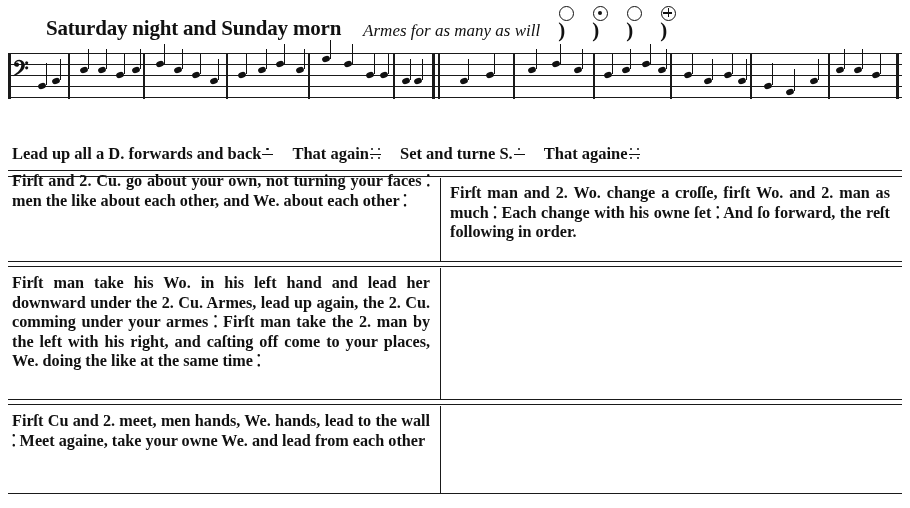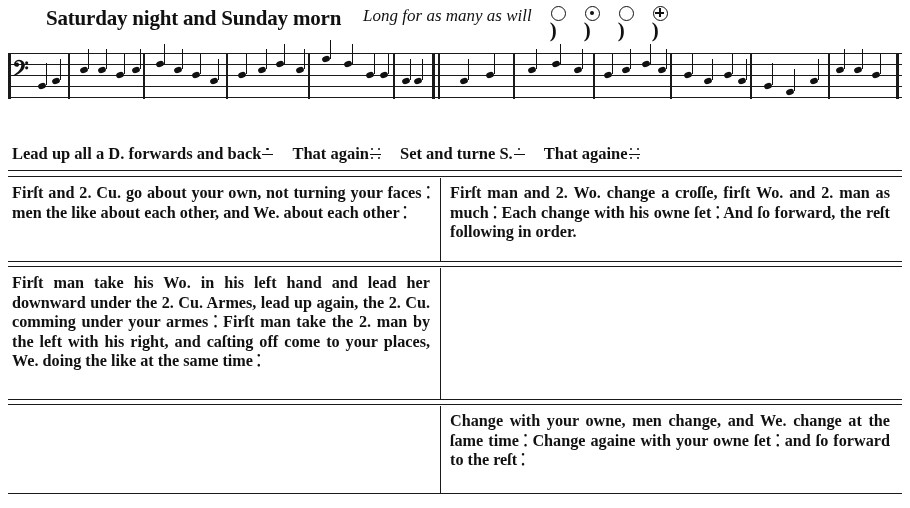--- a/index.html
+++ b/index.html
@@ -22,21 +22,21 @@
   }
   .page-number {
     text-align: center;
     font-size: 19px;
     letter-spacing: 0.5px;
     margin-top: 4px;
     font-family: "Liberation Serif", serif;
   }
   .title-row {
     display: flex;
-    align-items: flex-start;
+    align-items: flex-end;
     margin-top: 6px;
     padding-left: 46px;
   }
   .tune-title {
     font-size: 21px;
     font-weight: bold;
     font-family: "Liberation Serif", serif;
     letter-spacing: -0.2px;
     white-space: nowrap;
   }
@@ -247,21 +247,21 @@
   .cell.right { left: 450px; width: 440px; }
 </style>
 </head>
 <body>
 
 <div class="page">
 
 
   <div class="title-row">
     <div class="tune-title">Saturday night and Sunday morn</div>
-    <div class="tune-instruction">Long for as many as will</div>
+    <div class="tune-instruction">Armes for as many as will</div>
     <div class="time-sig-marks">
       <div class="tsig">
         <div class="ring"></div>
           <div class="hook">)</div>
       </div>
       <div class="tsig">
         <div class="ring dot"></div>
           <div class="hook">)</div>
       </div>
       <div class="tsig">
@@ -391,20 +391,20 @@
   <div class="rule" style="top:255px;"></div>
   <div class="rule" style="top:260px;"></div>
   <div class="rule" style="top:393px;"></div>
   <div class="rule" style="top:398px;"></div>
   <div class="rule" style="top:487px;"></div>
 
   <div class="vrule" style="top:172px; height:83px;"></div>
   <div class="vrule" style="top:262px; height:131px;"></div>
   <div class="vrule" style="top:400px; height:87px;"></div>
 
-  <div class="cell left" style="top:178px;">Firſt and 2. Cu. go about your own, not turning your faces ⁚ men the like about each other, and We. about each other ⁚</div>
+  <div class="cell left" style="top:166px;">Firſt and 2. Cu. go about your own, not turning your faces ⁚ men the like about each other, and We. about each other ⁚</div>
   <div class="cell right" style="top:178px;">Firſt man and 2. Wo. change a croſſe, firſt Wo. and 2. man as much ⁚ Each change with his owne ſet ⁚ And ſo forward, the reſt following in order.</div>
 
   <div class="cell left" style="top:268px;">Firſt man take his Wo. in his left hand and lead her downward under the 2. Cu. Armes, lead up again, the 2. Cu. comming under your armes ⁚ Firſt man take the 2. man by the left with his right, and caſting off come to your places, We. doing the like at the same time ⁚</div>
 
-  <div class="cell right" style="top:406px;">Change with your owne, men change, and We. change at the ſame time ⁚ Change againe with your owne ſet ⁚ and ſo forward to the reſt ⁚</div>
+  <div class="cell left" style="top:406px;">Firſt Cu and 2. meet, men hands, We. hands, lead to the wall ⁚ Meet againe, take your owne We. and lead from each other</div>
 
 </div>
 
 </body></html>

